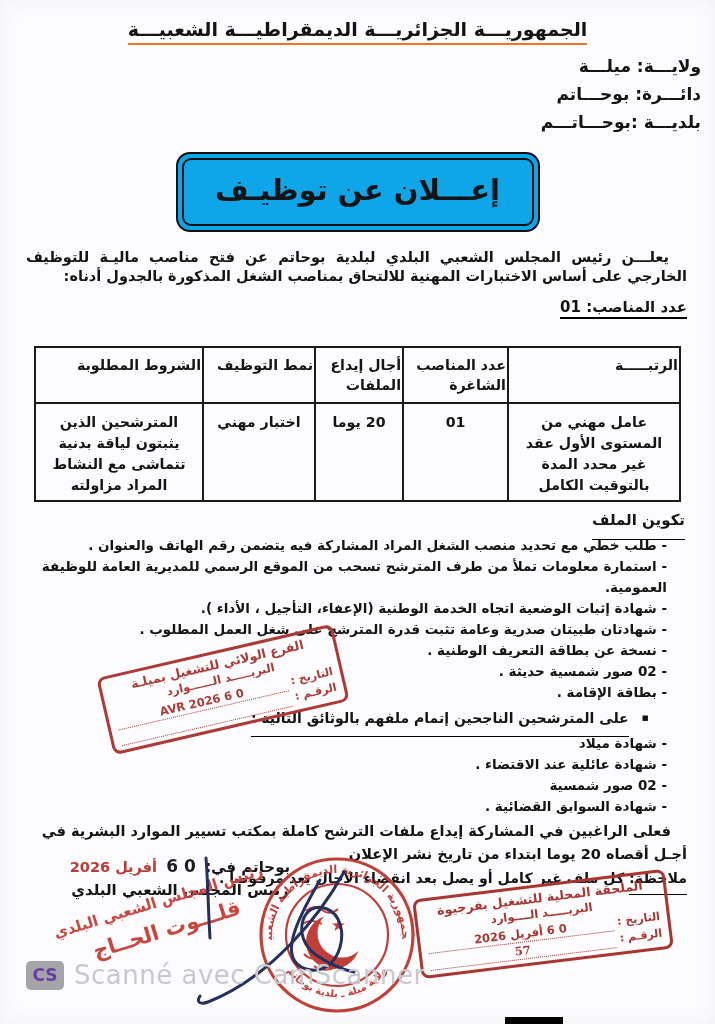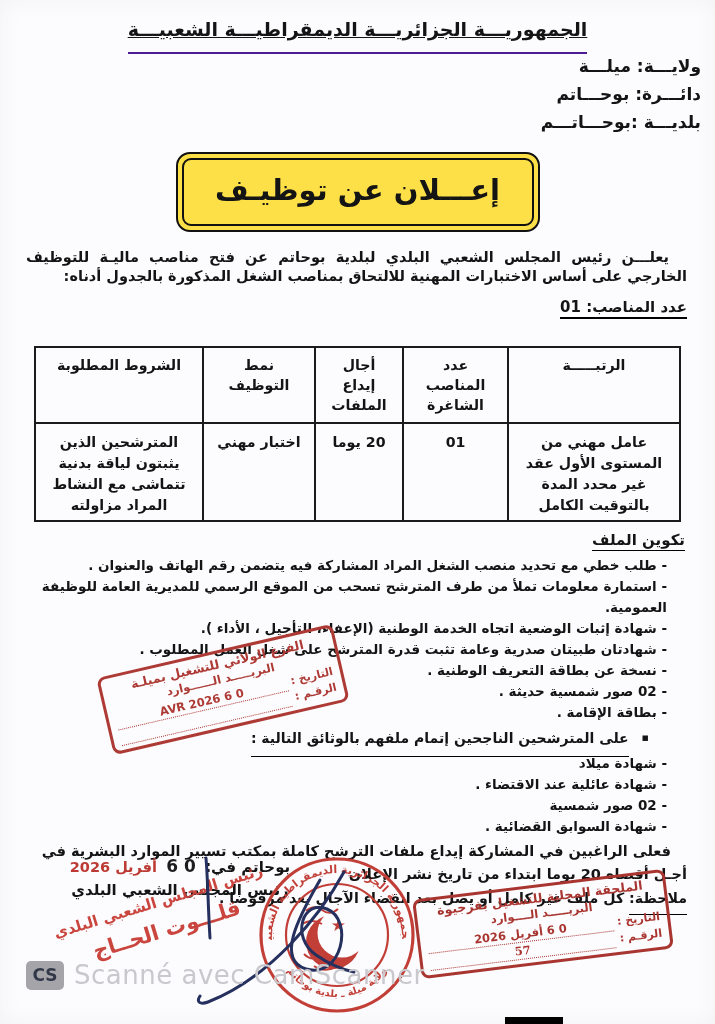--- a/index.html
+++ b/index.html
@@ -3,39 +3,39 @@
 <meta charset="utf-8">
 <style>
   html,body { margin:0; padding:0; background:#e8e8ea; }
   .page {
     position:relative; width:715px; height:1024px; margin:0 auto;
     background:#fcfbfd; overflow:hidden; direction:rtl; color:#141414;
     font-family:"DejaVu Sans","Liberation Sans",sans-serif;
     box-shadow: inset 0 0 22px rgba(60,60,80,0.05);
   }
   .republic { text-align:center; padding-top:18px; font-size:19px; font-weight:bold; }
-  .republic span { border-bottom:2px solid #4c1d95; padding-bottom:12px;text-decoration:underline; }
+  .republic span { border-bottom:2px solid #f97316; padding-bottom:3px; }
   .admin { text-align:right; padding:12px 14px 0 0; font-size:17px; font-weight:bold; line-height:28px; }
   .titlebox-outer {
     width:352px; margin:16px auto 0; border:2.5px solid #111; border-radius:14px; padding:4px;
-    background:#fde047;
+    background:#0ea5e9;
   }
   .titlebox-inner {
     border:2px solid #111; border-radius:9px; text-align:center;
     font-size:29px; font-weight:bold; padding:13px 8px 17px;
   }
   .intro { margin:16px 28px 0 26px; font-size:14.5px; font-weight:bold; line-height:19px; text-align:justify; text-indent:18px; }
   .positions { margin:10px 28px 0; font-size:15px; font-weight:bold; line-height:22px; }
   .positions span { border-bottom:2px solid #000; padding-bottom:1px; }
   table.jobs { margin:28px auto 0; border-collapse:collapse; width:645px; font-weight:bold; table-layout:fixed; }
   table.jobs th, table.jobs td { border:2px solid #1b1b1b; text-align:center; font-size:14.2px; }
-  table.jobs th { padding:7px 13px; vertical-align:top; line-height:20px; height:40px; }
+  table.jobs th { padding:7px 1px; vertical-align:top; line-height:20px; height:40px;text-align:right; }
   table.jobs td { height:88px; vertical-align:top; padding:8px 6px 0; line-height:21px; }
   .section-title { margin:7px 30px 0; font-size:15px; font-weight:bold; line-height:22px; }
-  .section-title span { border-bottom:1.8px solid #000; padding-bottom:1px; }
+  .section-title span { border-bottom:1.8px solid #000; padding-bottom:10px; }
   .doc-list { margin:4px 48px 0 20px; font-size:13.5px; font-weight:bold; line-height:21px; }
   .success-line { margin:4px 66px 0 20px; font-size:14px; font-weight:bold; line-height:22px; }
   .success-line .ul { border-bottom:1.8px solid #000; padding-bottom:10px; }
   .success-line .bullet { font-size:11px; vertical-align:2px; margin-left:8px; }
   .closing { margin:3px 28px 0 26px; font-size:14.5px; font-weight:bold; line-height:23px; text-indent:16px; }
   .note { margin:2px 28px 0; font-size:14.2px; font-weight:bold; line-height:21px; }
   .note .lbl { border-bottom:1.8px solid #000; padding-bottom:8px; }
 
   
   .sign-block { position:absolute; left:30px; top:856px; width:300px; text-align:center; font-weight:bold; }
@@ -62,21 +62,21 @@
                 color:#c9453e; text-align:center; font-weight:bold; }
   .pres-stamp .l1 { font-size:15px; }
   .pres-stamp .l2 { font-size:21px; margin-top:8px; letter-spacing:2px; }
 
   
   .seal { position:absolute; left:256px; top:854px; width:162px; height:162px; }
   .sig { position:absolute; left:148px; top:852px; width:250px; height:165px; }
 
   
   .wm { position:absolute; left:26px; top:960px; display:flex; align-items:center; gap:10px; direction:ltr; }
-  .wm-cs { width:38px; height:29px; background:#96969b; color:#0f172a; border-radius:5px; font-size:17px;
+  .wm-cs { width:38px; height:29px; background:#96969b; color:#4c1d95; border-radius:5px; font-size:17px;
            font-weight:bold; display:flex; align-items:center; justify-content:center; opacity:.85; }
   .wm-text { font-size:26px; color:#c9c9cd; letter-spacing:0.5px; }
 
   .black-bar { position:absolute; left:505px; top:1017px; width:58px; height:7px; background:#000; }
 </style>
 </head>
 <body>
 
 <div class="page">
 

